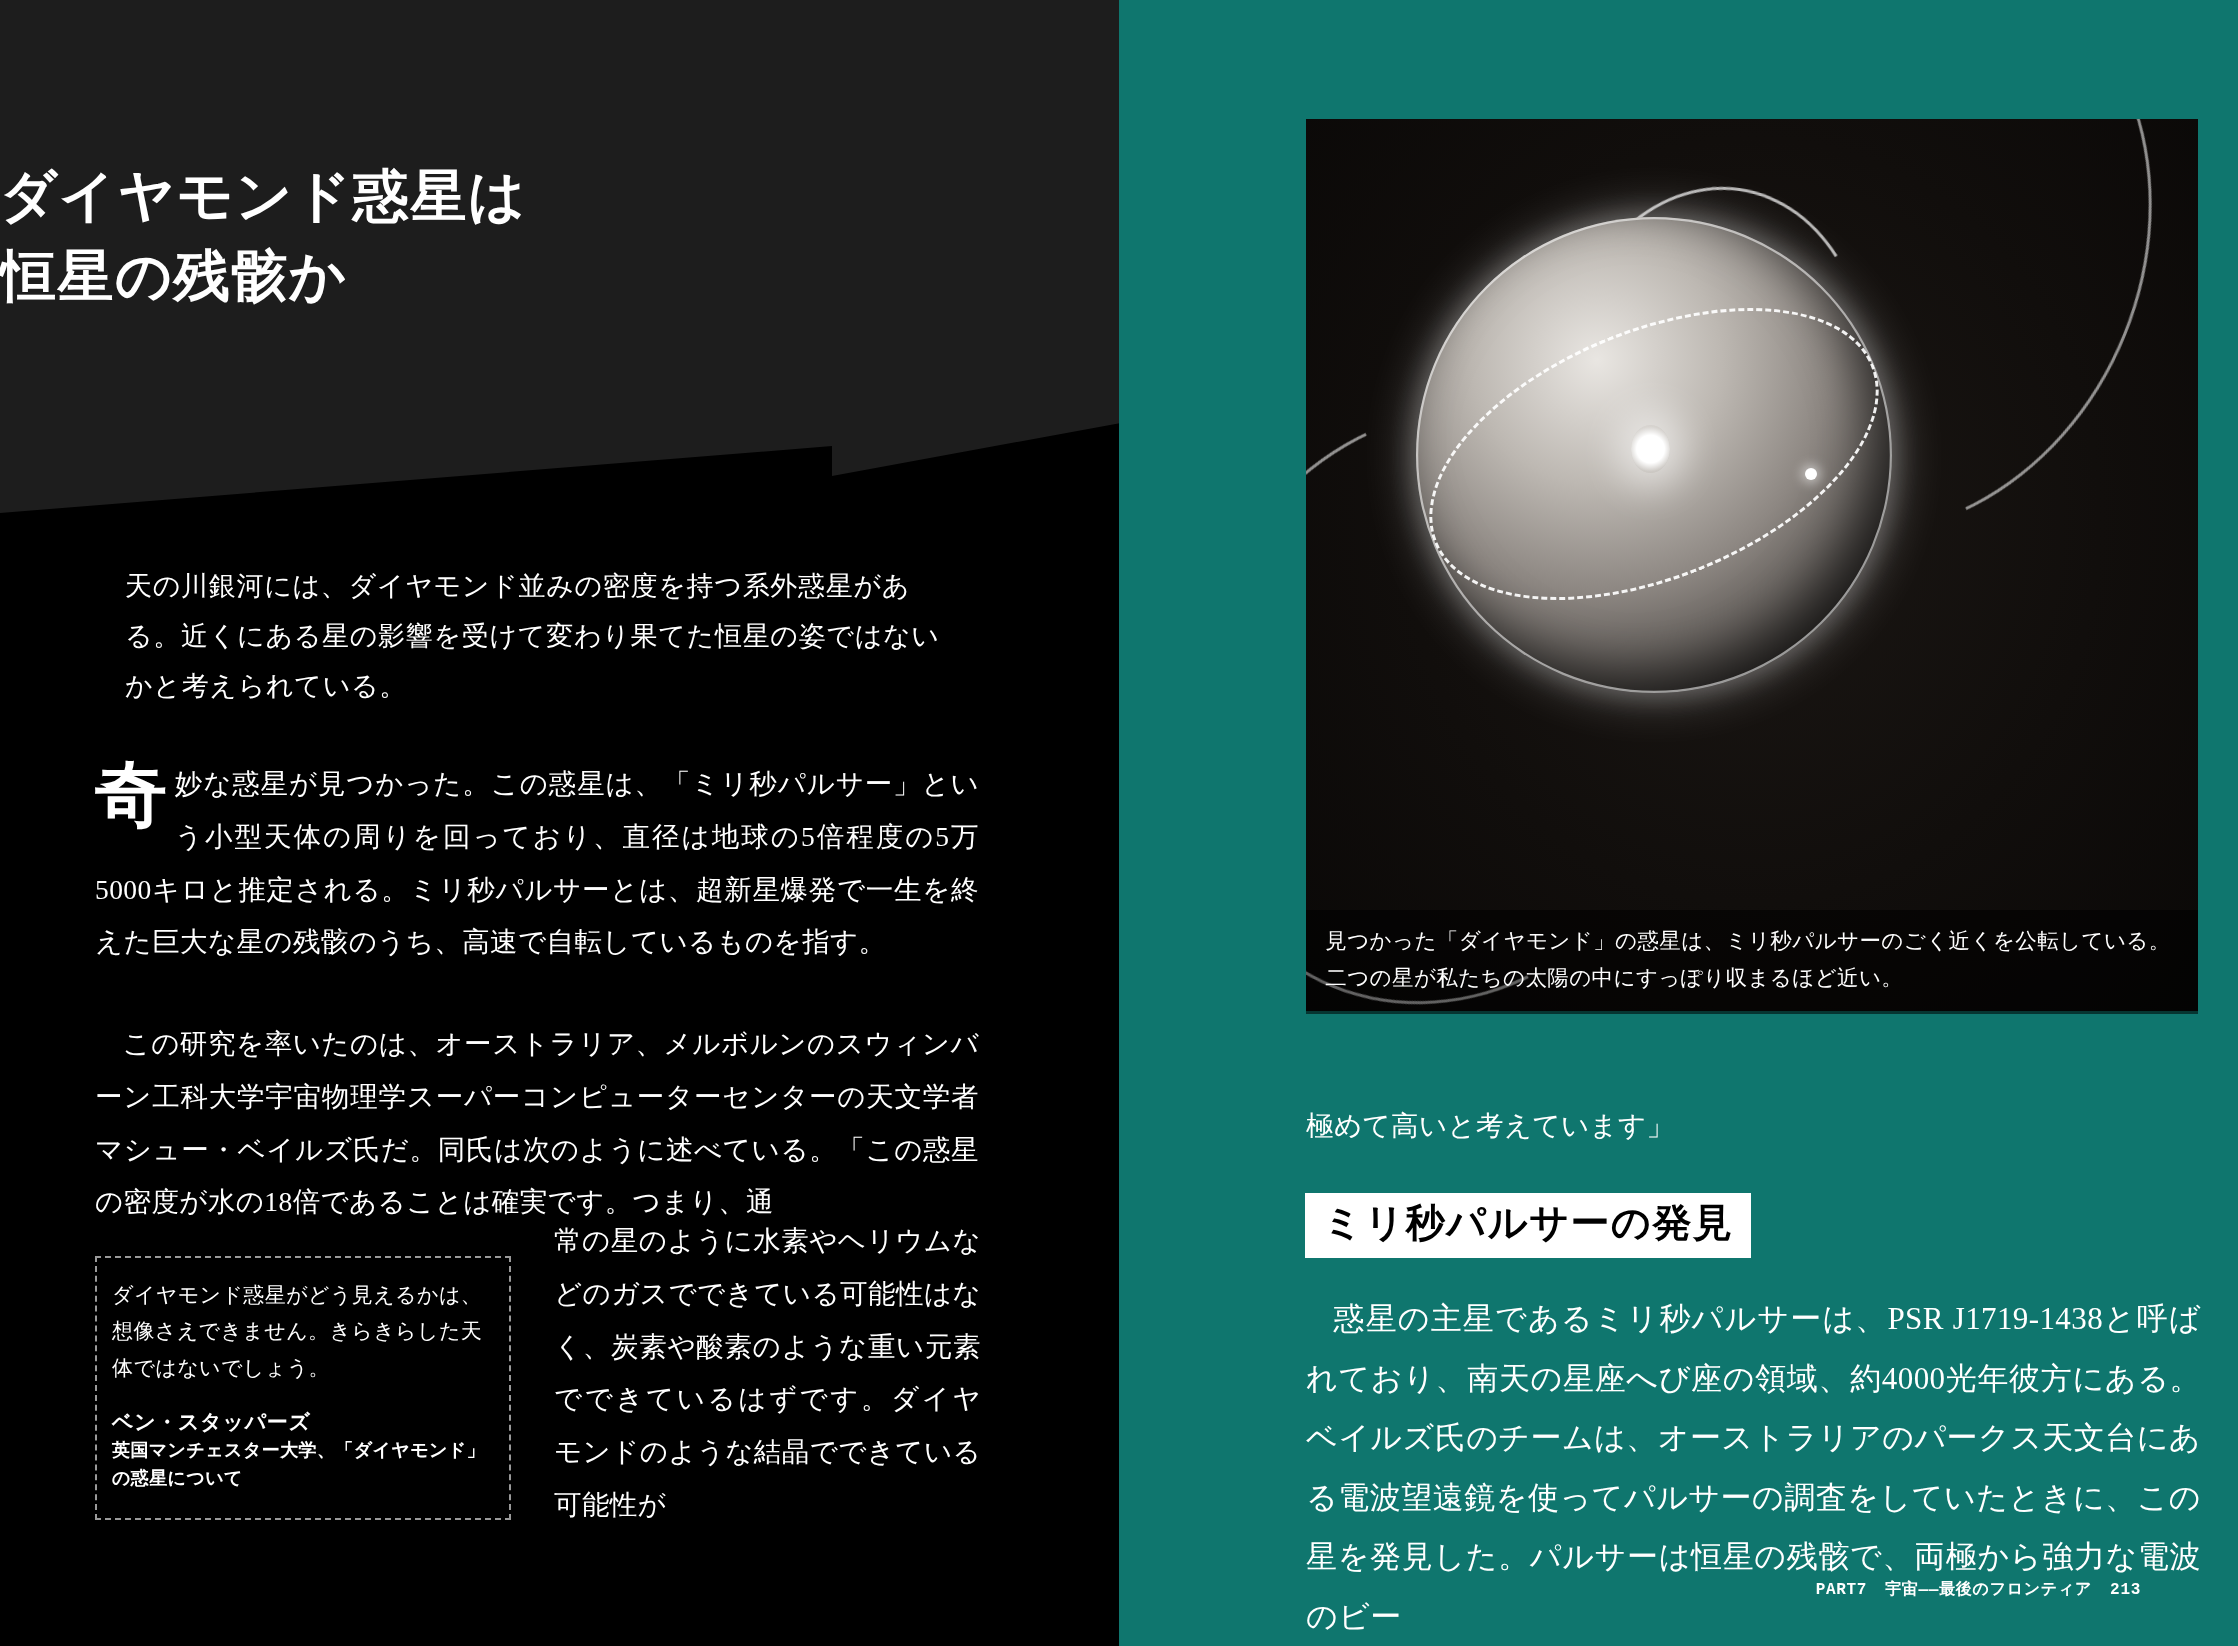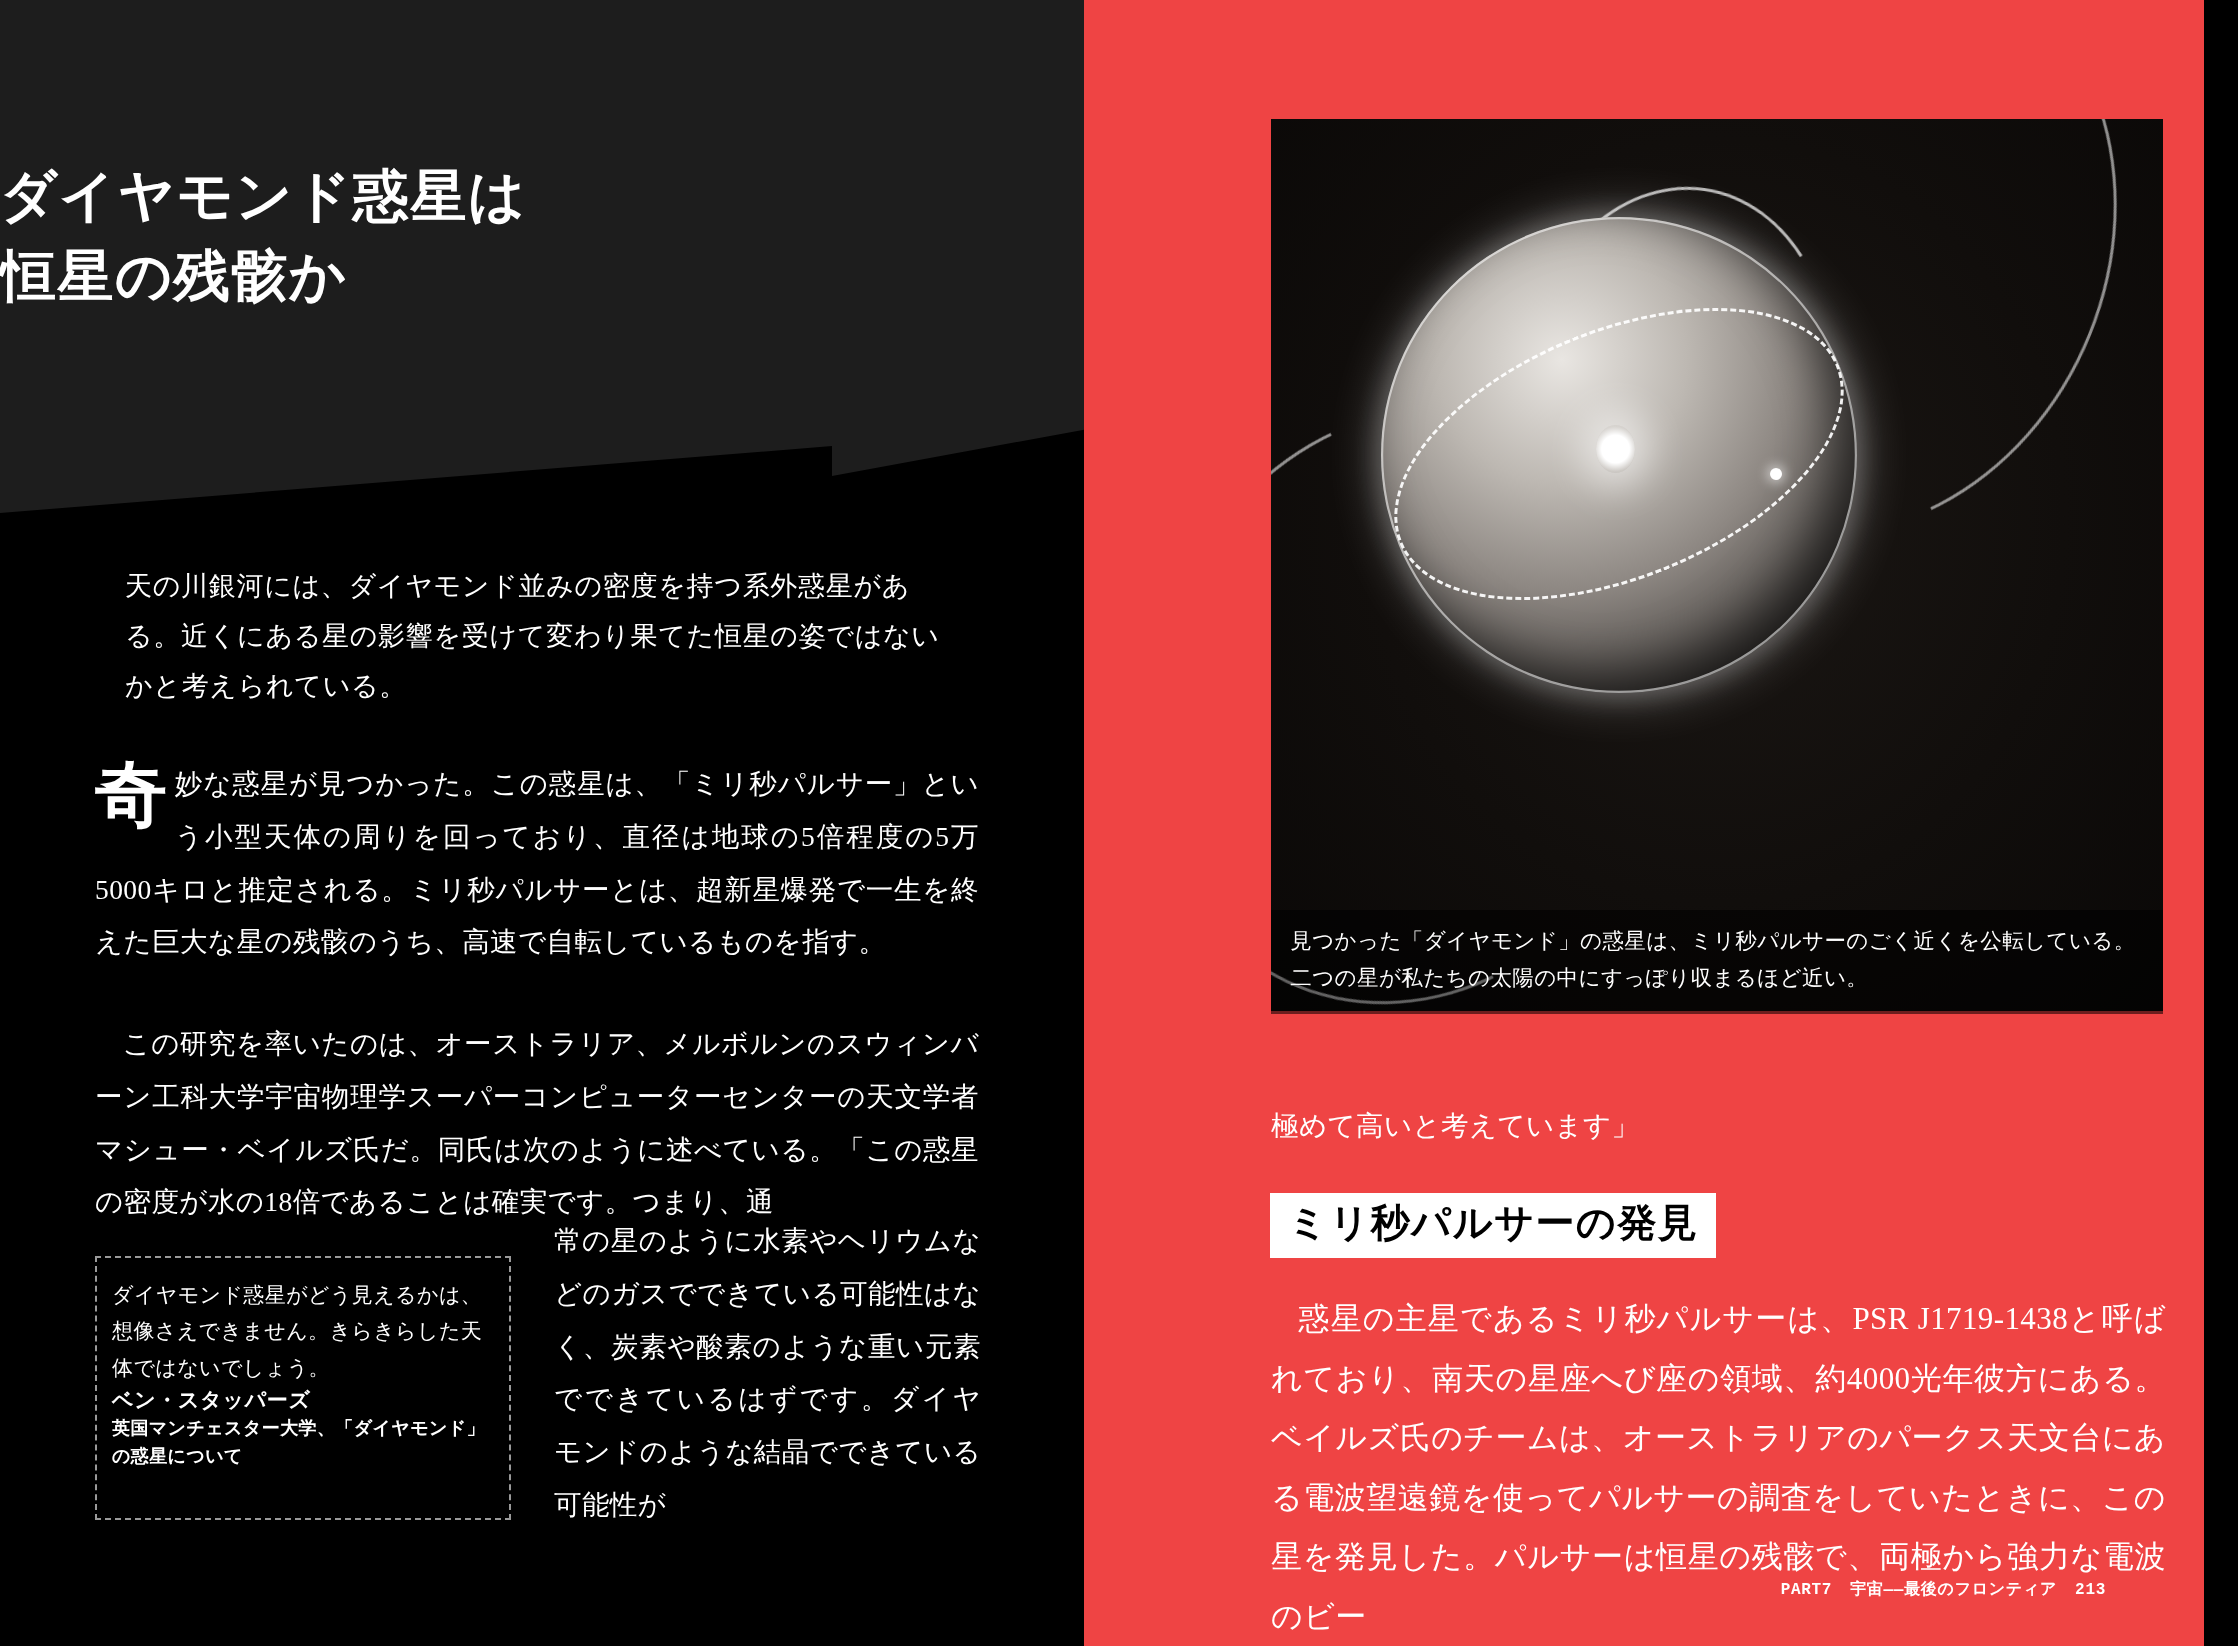--- a/index.html
+++ b/index.html
@@ -99,21 +99,21 @@
     padding: 19.3px 15px 7.4px 15px;
   }
   #quote-text {
     font-family: "DejaVu Sans", sans-serif;
     font-size: 21px;
     line-height: 1.72;
     letter-spacing: 0.4px;
     color: #fff;
   }
   #quote-name {
-    margin-top: 0;
+    margin-top: 22px;
     font-family: "DejaVu Sans", sans-serif;
     font-weight: bold;
     font-size: 21px;
     letter-spacing: 0.7px;
   }
   #quote-affil {
     margin-top: 0;
     font-family: "DejaVu Sans", sans-serif;
     font-weight: bold;
     font-size: 18px;
@@ -128,23 +128,23 @@
     width: 427px;
     font-size: 27.5px;
     line-height: 1.92;
     letter-spacing: 0.4px;
     text-align: justify;
   }
 
   
   #right-page {
     position: absolute;
-    left: 1084px; top: 0;
+    left: 1119px; top: 0;
     width: 1120px; height: 1647px;
-    background: #ef4444;
+    background: #0f766e;
   }
 
   
   #figure {
     position: absolute;
     left: 187px; top: 119px;
     width: 892px; height: 892px;
     background: radial-gradient(ellipse at 50% 45%, #1b1714 0%, #110e0c 55%, #0a0807 100%);
     overflow: hidden;
   }

